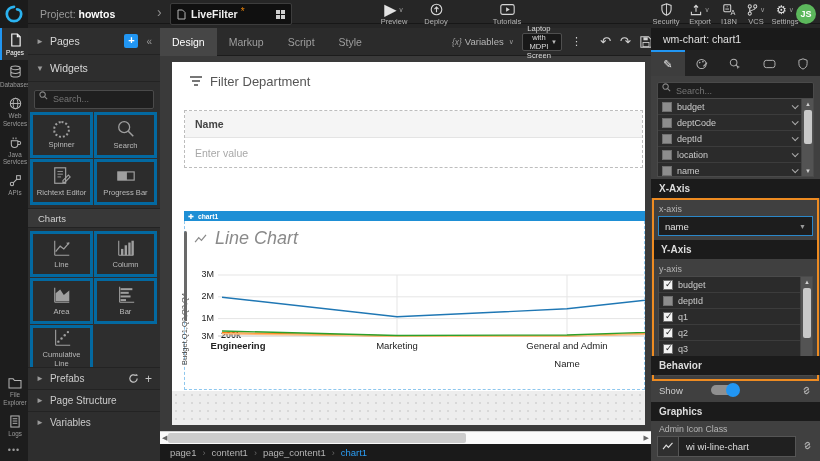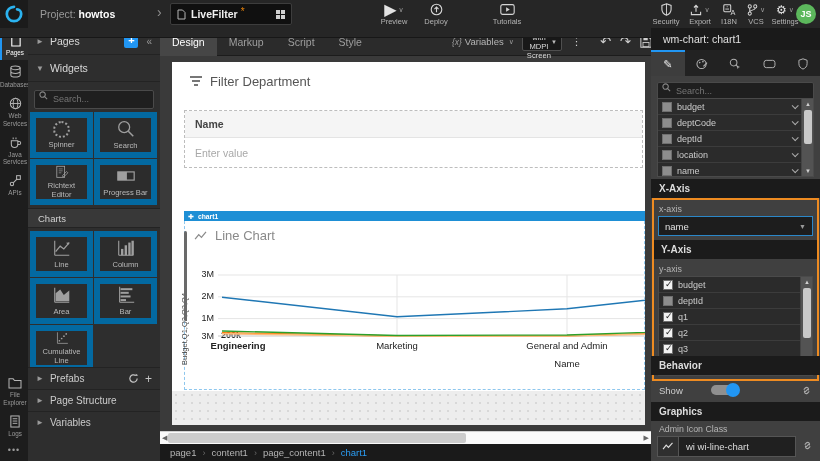--- a/index.html
+++ b/index.html
@@ -2,21 +2,21 @@
 <html><head>
 <meta charset="utf-8">
 <style>
   * { margin:0; padding:0; box-sizing:border-box; }
   html,body { width:820px; height:461px; overflow:hidden; }
   body { font-family:"Liberation Sans","DejaVu Sans",sans-serif; background:#262626; position:relative; color:#ccc; }
   .abs { position:absolute; }
   svg { display:block; }
 
   
-  #top-bar { left:0; top:0; width:820px; height:38px; background:#262626; border-bottom:1px solid #171717; z-index:30; }
+  #top-bar { left:0; top:0; width:820px; height:24px; background:#262626; border-bottom:1px solid #171717; z-index:30; }
   #logo-tile { left:0; top:0; width:28px; height:28px; background:#1b1b1b; display:flex; align-items:center; justify-content:center; }
   #project-label { left:40px; top:8px; font-size:10.5px; color:#9a9a9a; }
   #project-label b { color:#fff; font-weight:bold; }
   #tab-arrow { left:157px; top:4px; font-size:14px; color:#8f8f8f; }
   #page-tab { left:170px; top:3px; width:122px; height:22px; background:#101010; border:1px solid #3d3d3d; border-radius:2px; display:flex; align-items:center; padding:0 6px; gap:5px; }
   #page-tab .tab-title { font-size:10.5px; font-weight:bold; color:#f0f0f0; }
   #page-tab .dirty { color:#e8830c; font-size:10px; margin-left:-2px; transform:translateY(-3px); }
   #page-tab .grid-ic { margin-left:auto; display:grid; grid-template-columns:4px 4px; grid-template-rows:4px 4px; gap:1px; }
   #page-tab .grid-ic i { background:#cfcfcf; }
   .tb-group { top:3px; display:flex; flex-direction:column; align-items:center; gap:1px; }
@@ -38,21 +38,21 @@
   #left-panel { left:28px; top:28px; width:132px; height:433px; background:#2e2e2e; z-index:20; }
   .lp-row { height:27px; display:flex; align-items:center; padding:0 8px; border-bottom:1px solid #232323; background:#2e2e2e; gap:6px; }
   .lp-row .sec-label { font-size:10.5px; color:#d8d8d8; }
   .arr { font-size:8px; color:#9a9a9a; }
   #pages-plus { margin-left:auto; width:14px; height:14px; background:#2196f3; border-radius:2px; color:#fff; font-size:11px; font-weight:bold; line-height:13px; text-align:center; }
   #panel-collapse { color:#9a9a9a; font-size:10px; margin-left:2px; }
   #widget-search-wrap { left:6px; top:60px; width:120px; height:19px; }
   .search-input { width:100%; height:100%; background:#1f1f1f; border:1px solid #4a4a4a; border-radius:2px; color:#bbb; font-size:9px; padding:0 4px 0 18px; font-family:inherit; }
   .search-glyph { position:absolute; left:5px; top:3px; }
   #tile-grid { left:2px; top:84px; width:128px; display:grid; grid-template-columns:63px 63px; gap:1px; }
-  .tile { height:46px; background:#2c2c2c; border:6px solid #0369a1; display:flex; flex-direction:column; align-items:center; justify-content:center; gap:3px; }
+  .tile { height:46px; background:#2c2c2c; border:3px solid #0369a1; display:flex; flex-direction:column; align-items:center; justify-content:center; gap:3px; }
   .tile .tl { font-size:7.6px; color:#b9b9b9; text-align:center; line-height:1.1; padding:0 2px; }
   #charts-header { left:0; top:180px; width:132px; height:20px; background:#383838; border-top:1px solid #232323; border-bottom:1px solid #232323; font-size:9.5px; color:#d0d0d0; line-height:19px; padding-left:10px; }
   #chart-grid { left:2px; top:203px; width:128px; display:grid; grid-template-columns:63px 63px; gap:1px; height:136px; overflow:hidden; }
   #lp-bottom { left:0; top:339px; width:132px; }
   #lp-scroll-thumb { left:156px; top:203px; width:3px; height:90px; background:#6a6a6a; border-radius:2px; }
   .lp-bot-row { height:22px; display:flex; align-items:center; padding:0 8px; gap:6px; border-top:1px solid #232323; background:#2e2e2e; }
   .lp-bot-row .sec-label { font-size:10px; }
   .lp-bot-icons { margin-left:auto; display:flex; gap:6px; align-items:center; color:#c5c5c5; }
 
   
@@ -75,21 +75,21 @@
   .funnel i:nth-child(1){ width:12px; } .funnel i:nth-child(2){ width:8px; margin-left:2px; } .funnel i:nth-child(3){ width:4px; margin-left:4px; }
   #filter-panel { position:absolute; left:12px; top:48px; right:2px; border:1px dashed #bdbdbd; }
   #filter-panel .fp-head { height:27px; background:#f5f5f5; border-bottom:1px solid #e4e4e4; display:flex; align-items:center; padding-left:10px; font-size:10.5px; font-weight:bold; color:#444; }
   #filter-panel .fp-body { height:29px; background:#fff; display:flex; align-items:center; }
   #name-input { border:none; outline:none; width:100%; font-size:10.5px; color:#333; padding-left:10px; font-family:inherit; }
   #name-input::placeholder { color:#a8a8a8; }
   #chart-widget { position:absolute; left:12px; top:149px; width:461px; height:179px; border:1px dashed #8ec7ee; background:#fff; }
   #chart-sel-bar { position:absolute; left:-1px; top:-1px; right:-1px; height:10px; background:#1e8fd5; display:flex; align-items:center; gap:4px; padding-left:4px; }
   #chart-sel-bar .mv { color:#fff; font-size:7px; line-height:1; }
   #chart-sel-bar .wname { color:#fff; font-size:6.8px; font-weight:bold; }
-  #chart-title { position:absolute; left:22px; top:166px; display:flex; align-items:center; gap:7px; color:#8a8a8a; font-size:13px; }
+  #chart-title { position:absolute; left:22px; top:166px; display:flex; align-items:center; gap:7px; color:#8a8a8a; font-size:18px;font-style:italic; }
   .ytick { position:absolute; width:30px; left:12px; text-align:right; font-size:9px; color:#222; }
   #tick-200k { left:49px; width:34px; text-align:left; font-weight:bold; }
   .xcat { position:absolute; transform:translateX(-50%); font-size:9.5px; color:#222; white-space:nowrap; }
   #xcat-0 { font-weight:bold; }
   #xaxis-title { position:absolute; left:395px; transform:translateX(-50%); top:296px; font-size:9.5px; color:#222; }
   #ylab { position:absolute; left:8px; top:303px; width:140px; font-size:7.5px; color:#444; transform:rotate(-90deg); transform-origin:left top; }
   #plot-wrap { position:absolute; left:46px; top:211px; width:427px; height:70px; }
   #page-below { position:absolute; left:0; top:329px; right:0; bottom:0; background:#ededed; background-image:radial-gradient(#d8d8d8 0.8px, transparent 0.8px); background-size:8px 8px; }
   .gridline { stroke:#e5e5e5; stroke-width:1; }
   .axisline { stroke:#c9c9c9; stroke-width:1; }

